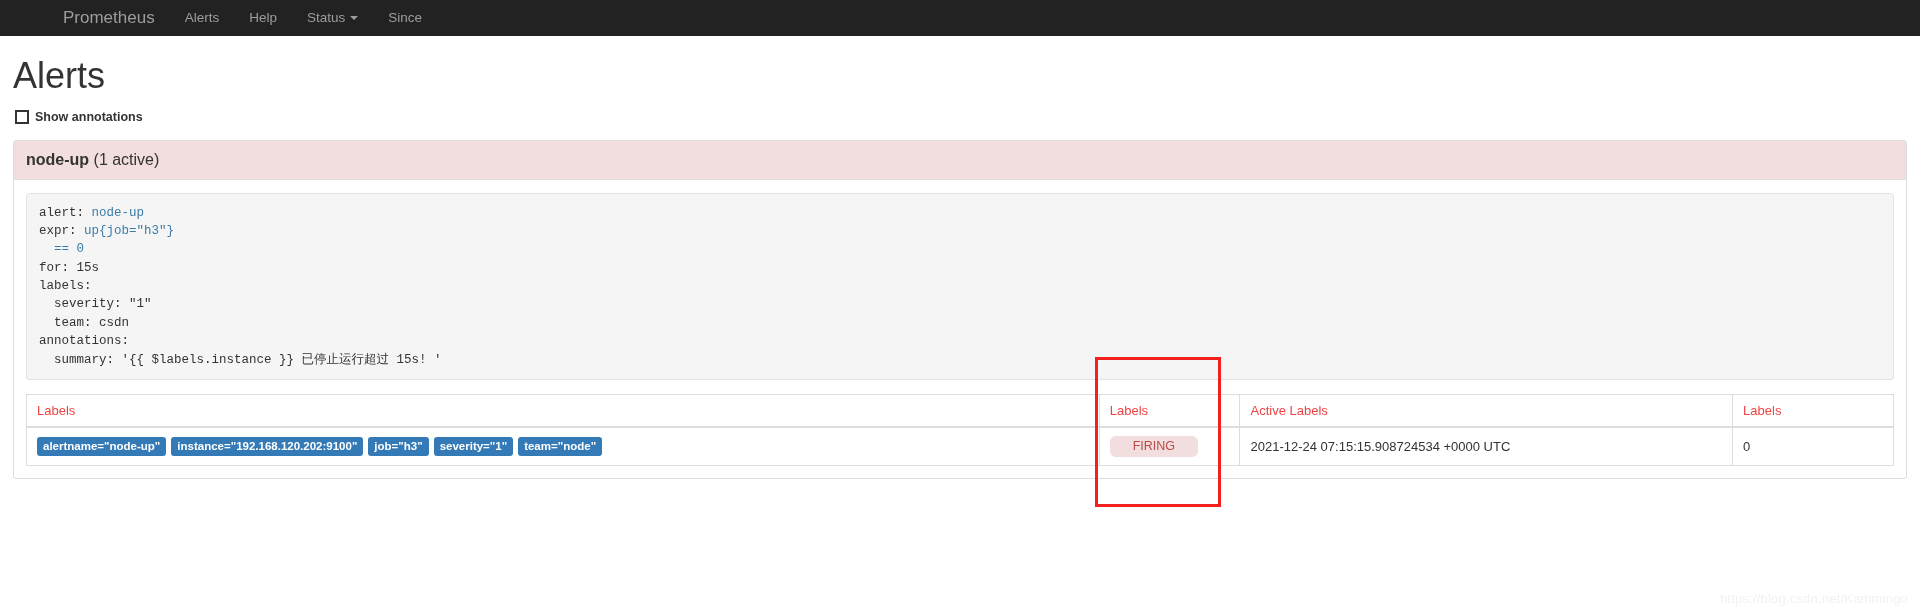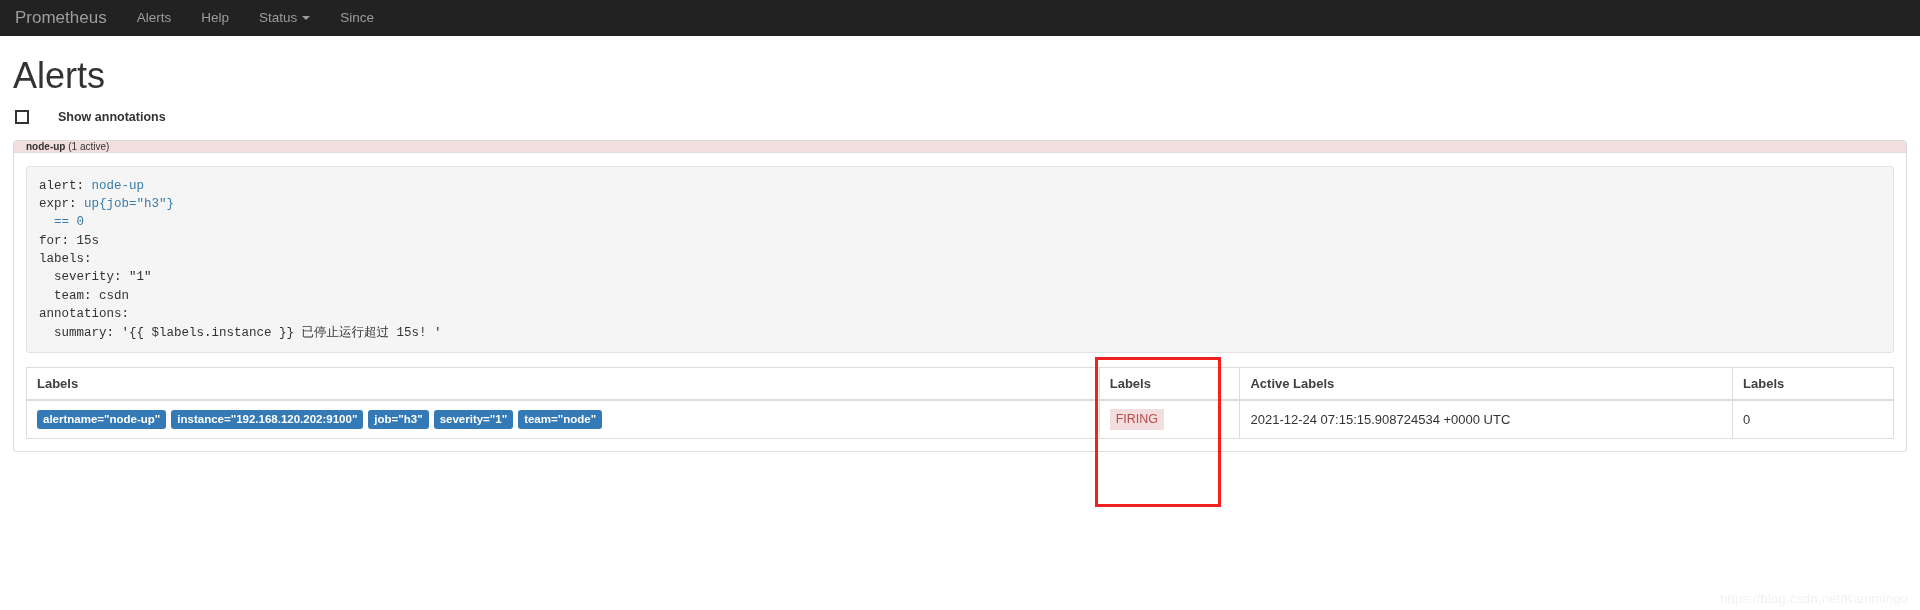--- a/index.html
+++ b/index.html
@@ -26,20 +26,21 @@
     padding-left: 11px;
     box-sizing: border-box;
   }
   .navbar-brand {
     color: #9d9d9d;
     font-size: 17px;
     padding: 0 15px 0 4px;
     line-height: 36px;
     cursor: pointer;
     white-space: nowrap;
+    margin-left: 48px;
   }
   .nav-link {
     color: #9d9d9d;
     font-size: 13.5px;
     padding: 0 15px;
     line-height: 36px;
     cursor: pointer;
     white-space: nowrap;
     display: flex;
     align-items: center;
@@ -69,21 +70,20 @@
 
   .annotations-toggle {
     display: flex;
     align-items: center;
     margin: 14px 0 16px 2px;
     font-size: 12.5px;
     color: #333333;
     font-weight: bold;
     cursor: pointer;
     width: fit-content;
-    gap: 23px;
   }
   .checkbox-box {
     width: 10px;
     height: 10px;
     border: 2px solid #333;
     background: #fff;
     margin-right: 6px;
     box-sizing: content-box;
     display: inline-block;
   }
@@ -94,22 +94,22 @@
     border: 1px solid #dddddd;
     border-radius: 3px;
     background: #ffffff;
     margin-top: 2px;
     width: 1894px;
     box-sizing: border-box;
   }
   .panel-heading {
     background: #f2dede;
     border-bottom: 1px solid #dddddd;
-    padding: 0 12px;
-    font-size: 10px;
+    padding: 10px 12px;
+    font-size: 16px;
     color: #333333;
     border-top-left-radius: 2px;
     border-top-right-radius: 2px;
   }
   .panel-heading .rule-name { font-weight: bold; }
   .panel-heading .rule-count { font-weight: normal; color: #333; }
 
   .panel-body {
     padding: 13px 12px 12px 12px;
   }
@@ -139,22 +139,22 @@
   table.alert-table th,
   table.alert-table td {
     border: 1px solid #dddddd;
     padding: 8px 10px;
     text-align: left;
     vertical-align: middle;
     font-size: 13px;
   }
   table.alert-table th {
     border-bottom-width: 2px;
-    font-weight: bold;
-    color: #404040;
+    font-weight: normal;
+    color: #ef4444;
   }
   table.alert-table td { color: #333; }
 
   col.c-labels { width: 1067px; }
   col.c-state  { width: 140px; }
   col.c-since  { width: 490px; }
   col.c-value  { width: 160px; }
 
   .badge-label {
     display: inline-block;
@@ -166,22 +166,22 @@
     border-radius: 3px;
     margin-right: 5px;
     line-height: 1.1;
     white-space: nowrap;
     font-family: "Liberation Sans", sans-serif;
   }
   .state-badge {
     display: inline-block;
     background: #f2dede;
     color: #b94a48;
-    padding: 3px 6px;
-    border-radius: 0;
+    padding: 3px 23px;
+    border-radius: 6px;
     font-size: 12.5px;
     line-height: 1.2;
   }
 
   
   .highlight-box {
     position: absolute;
     left: 1095px;
     top: 357px;
     width: 126px;

